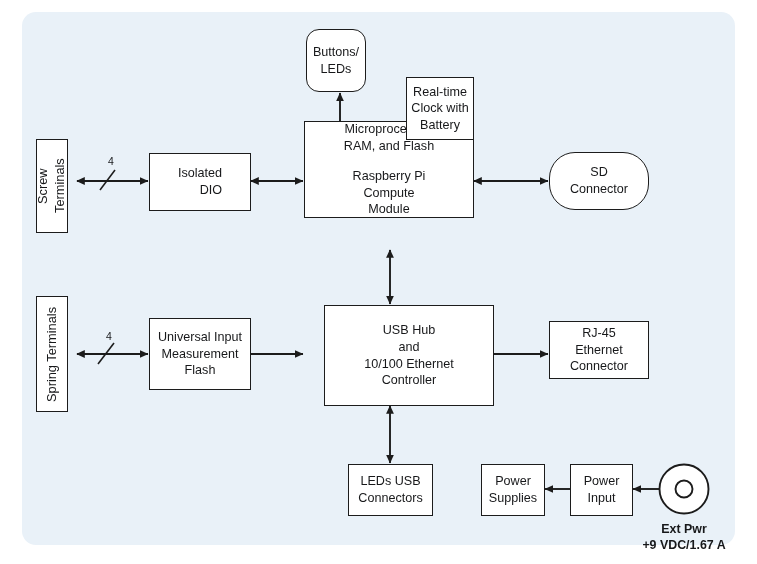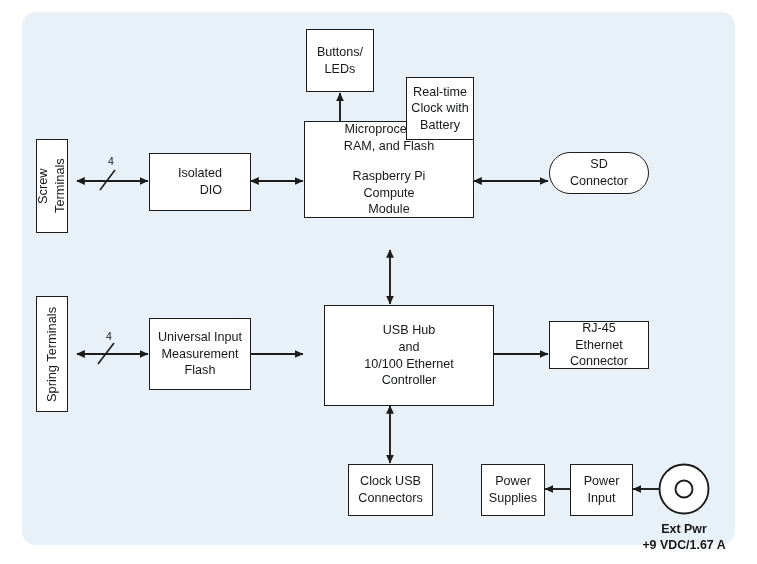--- a/index.html
+++ b/index.html
@@ -158,51 +158,51 @@
   <div class="node" style="left:304px; top:121px; width:170px; height:97px; flex-direction:column; justify-content:center;">
     <span class="grp">Microprocessor,
 RAM, and Flash</span>
     <span class="grp second">Raspberry Pi
 Compute
 Module</span>
   </div>
 
   <div class="node" style="left:304px; top:92px; width:0; height:0; border:none; background:none;"></div>
 
-  <div class="node" style="left:306px; top:29px; width:68px; height:63px;">
+  <div class="node" style="left:306px; top:29px; width:60px; height:63px;border-radius:13px;">
     <span class="inner">Buttons/
 LEDs</span>
   </div>
 
   <div class="node" style="left:406px; top:29px; width:68px; height:63px;margin-top:48px;">
     <span class="inner">Real-time
 Clock with
 Battery</span>
   </div>
 
-  <div class="node" style="left:549px; top:152px; width:100px; height:42px;border-radius:26px;">
+  <div class="node" style="left:549px; top:152px; width:100px; height:58px;border-radius:26px;">
     <span class="inner">SD
 Connector</span>
   </div>
 
   <div class="node" style="left:304px; top:305px; width:170px; height:101px;margin-left:20px;">
     <span class="inner">USB Hub
 and
 10/100 Ethernet
 Controller</span>
   </div>
 
-  <div class="node" style="left:549px; top:321px; width:100px; height:48px;">
+  <div class="node" style="left:549px; top:321px; width:100px; height:58px;">
     <span class="inner">RJ-45
 Ethernet
 Connector</span>
   </div>
 
   <div class="node" style="left:348px; top:464px; width:85px; height:52px;">
-    <span class="inner">Clock USB
+    <span class="inner">LEDs USB
 Connectors</span>
   </div>
 
   <div class="node" style="left:481px; top:464px; width:64px; height:52px;">
     <span class="inner">Power
 Supplies</span>
   </div>
 
   <div class="node" style="left:570px; top:464px; width:63px; height:52px;">
     <span class="inner">Power

